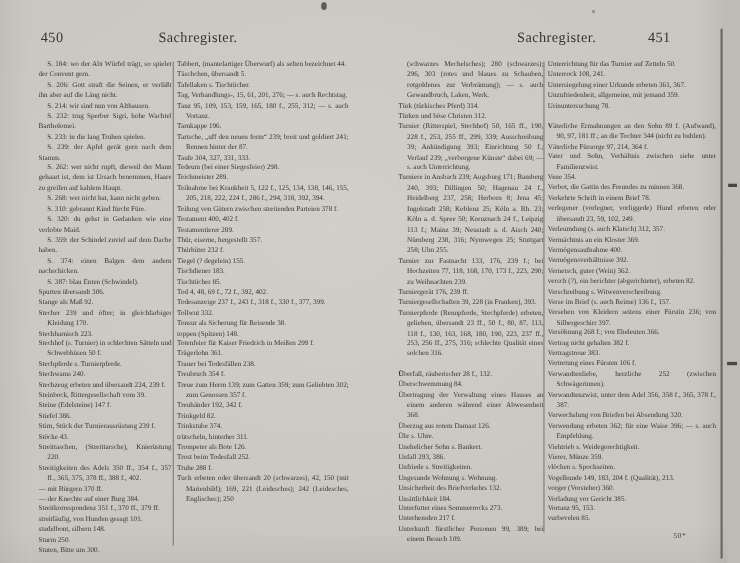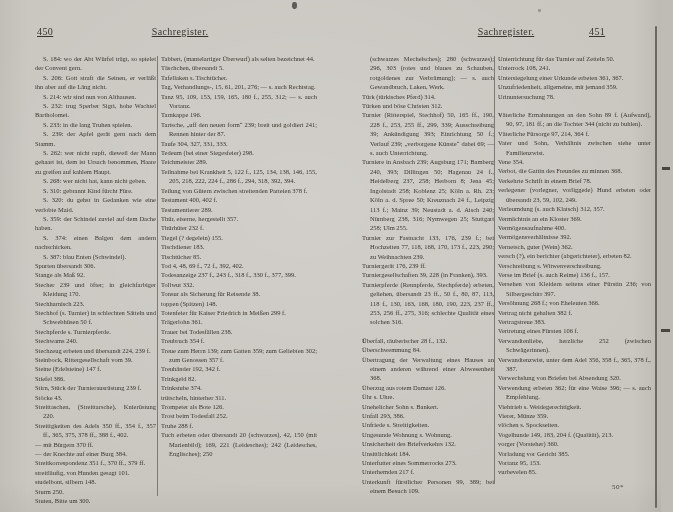--- a/index.html
+++ b/index.html
@@ -6,21 +6,21 @@
   .scan{
     position:relative;width:673px;height:512px;overflow:hidden;
     background:#cac7c1;
     background-image:
       radial-gradient(ellipse at 45% 40%, rgba(255,255,255,.14), rgba(0,0,0,0) 70%),
       linear-gradient(90deg, rgba(120,115,108,.10) 0%, rgba(0,0,0,0) 4%, rgba(0,0,0,0) 94%, rgba(90,86,80,.16) 100%),
       linear-gradient(0deg, rgba(110,106,100,.08) 0%, rgba(0,0,0,0) 6%);
     font-family:"Liberation Serif","DejaVu Serif",serif;
     color:#37332d;
   }
-  .hdr span{position:absolute;top:26px;font-size:10px;letter-spacing:.4px;white-space:nowrap;text-decoration:underline;}
+  .hdr span{position:absolute;top:26px;font-size:13px;letter-spacing:.4px;white-space:nowrap;}
   .pn{font-size:9px;}
   .pn-left{left:37px;}
   .pn-right{left:589px;}
   .title-left{left:35px;width:290px;text-align:center;}
   .title-right{left:360px;width:292px;text-align:center;}
   .col{
     position:absolute;top:54px;height:452px;overflow:hidden;
     font-size:6.5px;line-height:9.4px;text-align:justify;
     color:#3a352f;
   }

